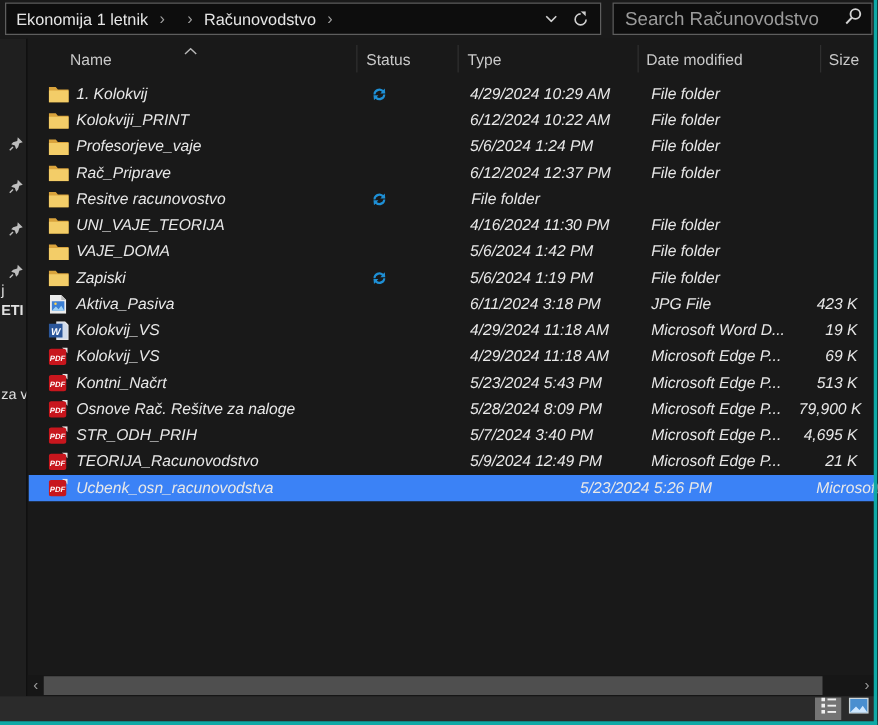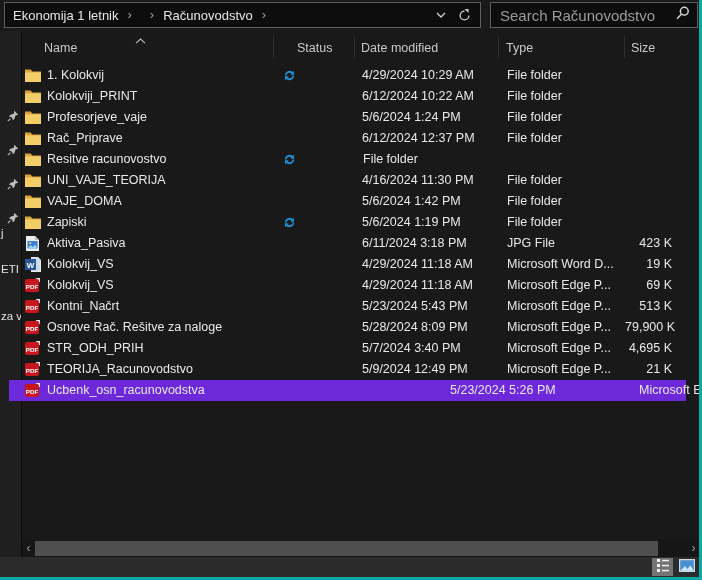--- a/index.html
+++ b/index.html
@@ -31,45 +31,45 @@
   .searchbox input::placeholder{color:#9b9b9b;opacity:1;}
   
   .sidebar{position:absolute;left:0;top:31px;width:21px;height:526px;background:#1f1f1f;border-right:1px solid #0c0c0c;box-sizing:content-box;overflow:hidden;}
   .pin{position:absolute;left:7px;}
   .pin:nth-of-type(1){top:77px;}
   .pin:nth-of-type(2){top:111px;}
   .pin:nth-of-type(3){top:145px;}
   .pin:nth-of-type(4){top:179px;}
   .frag{position:absolute;left:1px;font-size:11.5px;color:#e2e2e2;white-space:nowrap;}
   .frag:nth-of-type(5){top:196px;}
-  .frag:nth-of-type(6){top:232px;}
+  .frag:nth-of-type(6){top:212px;font-weight:bold;}
   .frag:nth-of-type(7){top:279px;}
   
   .colheader{
-    position:absolute;left:8px;top:31px;width:677px;height:33px;
+    position:absolute;left:20px;top:31px;width:677px;height:33px;
     display:grid;grid-template-columns:265px 81px 144px 126px 1fr;
     font-size:12.5px;color:#c9c9c9;align-items:center;
   }
   .hcell{position:relative;height:100%;display:flex;align-items:center;box-sizing:border-box;}
   .hcell.h-name{padding-left:36px;}
-  .hcell.h-status{padding-left:24px;}
+  .hcell.h-status{padding-left:8px;}
   .hcell.h-date{padding-left:7px;}
   .hcell.h-type{padding-left:8px;}
-  .hcell.h-size{padding-left:7px;}
+  .hcell.h-size{padding-left:7px;margin-left:20px;}
   .hcell:not(.h-name)::before{
     content:"";position:absolute;left:0;top:5px;height:22px;width:1px;background:#2f2f2f;
   }
   .sortcaret{position:absolute;left:127px;top:2px;}
   
-  .filelist{position:absolute;left:9px;top:65px;width:677px;}
+  .filelist{position:absolute;left:23px;top:65px;width:677px;font-style:italic;}
   .row{
     display:grid;grid-template-columns:265px 81px 144px 126px 1fr;
     height:21px;line-height:21px;font-size:12.5px;color:#e8e8e8;
   }
-  .row.selected{background:#6d28d9;gap:44px;}
+  .row.selected{background:#3b82f6;gap:44px;}
   .cell{overflow:hidden;white-space:nowrap;}
   .cell.name{display:flex;align-items:center;padding-left:15px;}
   .fic{display:inline-flex;width:17px;justify-content:center;align-items:center;margin-right:6px;flex:none;}
   .cell.status{display:flex;align-items:center;padding-left:9px;}
   .cell.date{padding-left:7px;}
   .cell.type{padding-left:8px;}
   .cell.size{text-align:right;padding-right:14px;}
   
   .hscroll{position:absolute;left:22px;top:540px;width:678px;height:17px;background:#161616;}
   .hs-arrow{
@@ -148,25 +148,25 @@
 <div class="colheader">
   <div class="hcell h-name">
     <span class="sortcaret"><svg width="11" height="6" viewBox="0 0 11 6" fill="none" stroke="#b8b8b8" stroke-width="1.1">
           <path d="M1 5.2L5.5 1 10 5.2"></path>
         </svg></span>
     <span>Name</span>
   </div>
   <div class="hcell h-status">
     <span>Status</span>
   </div>
+  <div class="hcell h-type">
+    <span>Type</span>
+  </div>
   <div class="hcell h-date">
     <span>Date modified</span>
-  </div>
-  <div class="hcell h-type">
-    <span>Type</span>
   </div>
   <div class="hcell h-size">
     <span>Size</span>
   </div>
 </div>
 
 <div class="filelist" id="file-list">
     <div class="row">
     <div class="cell name">
       <span class="fic">

